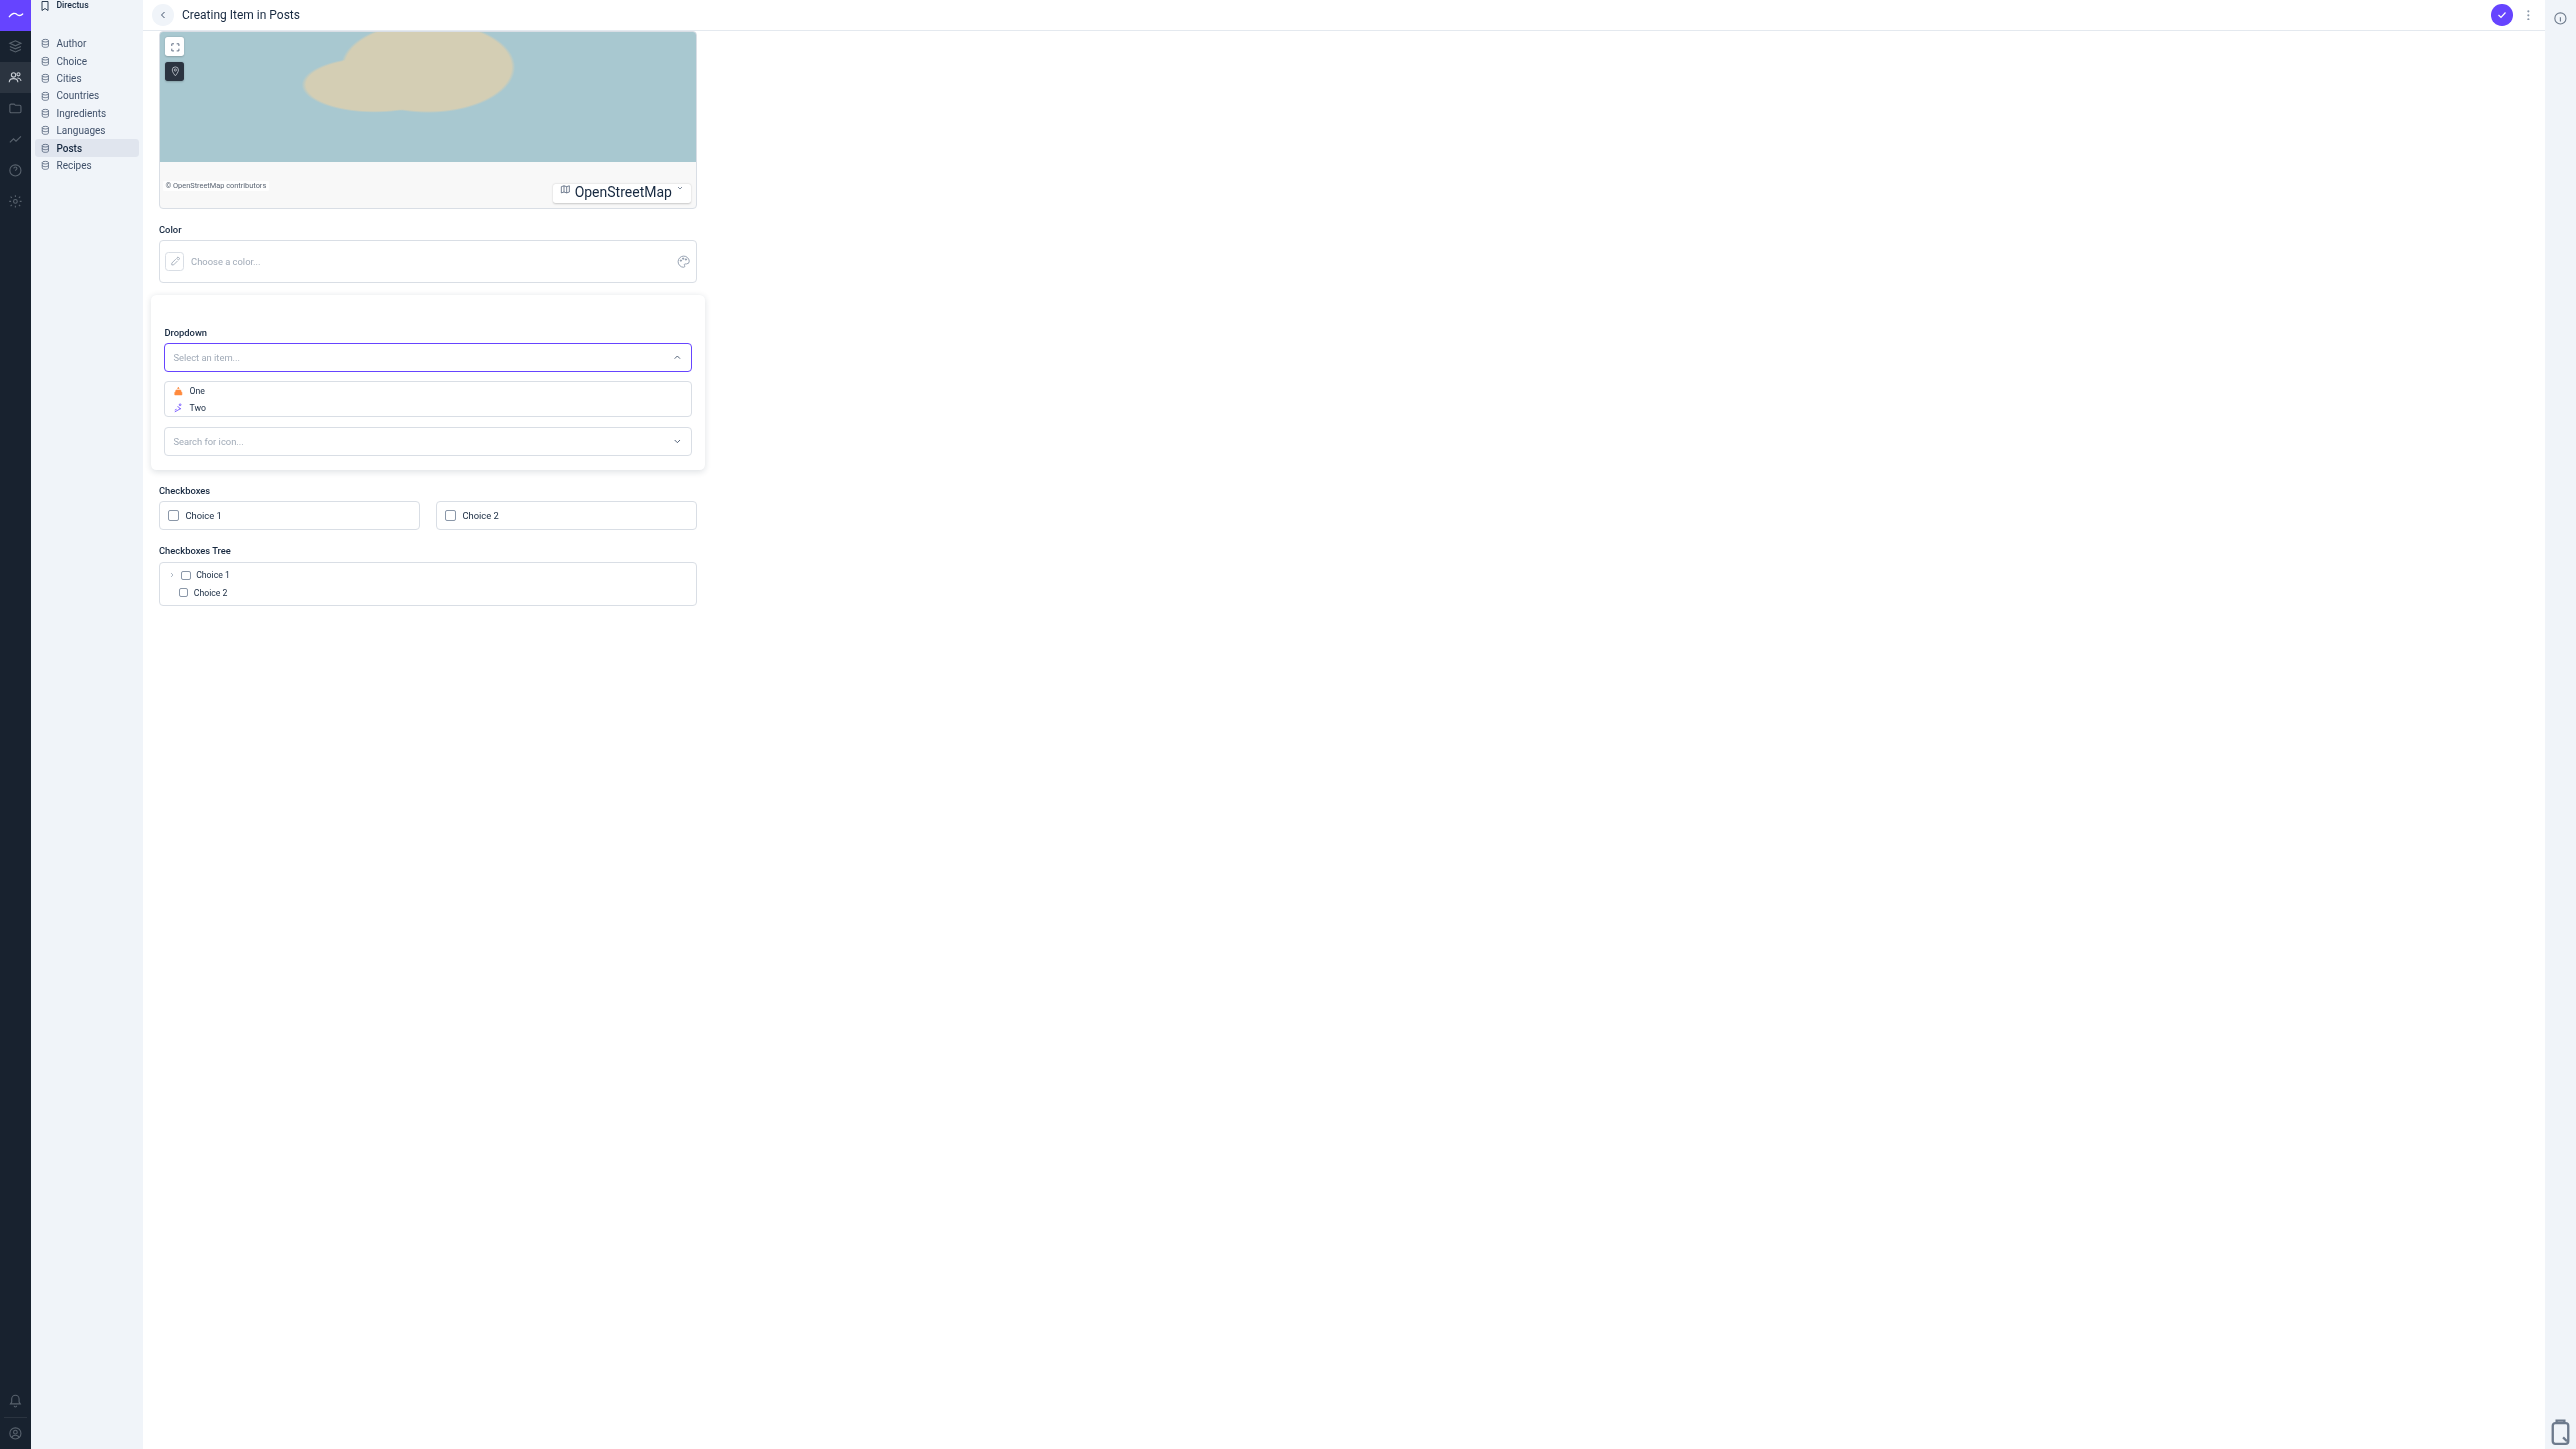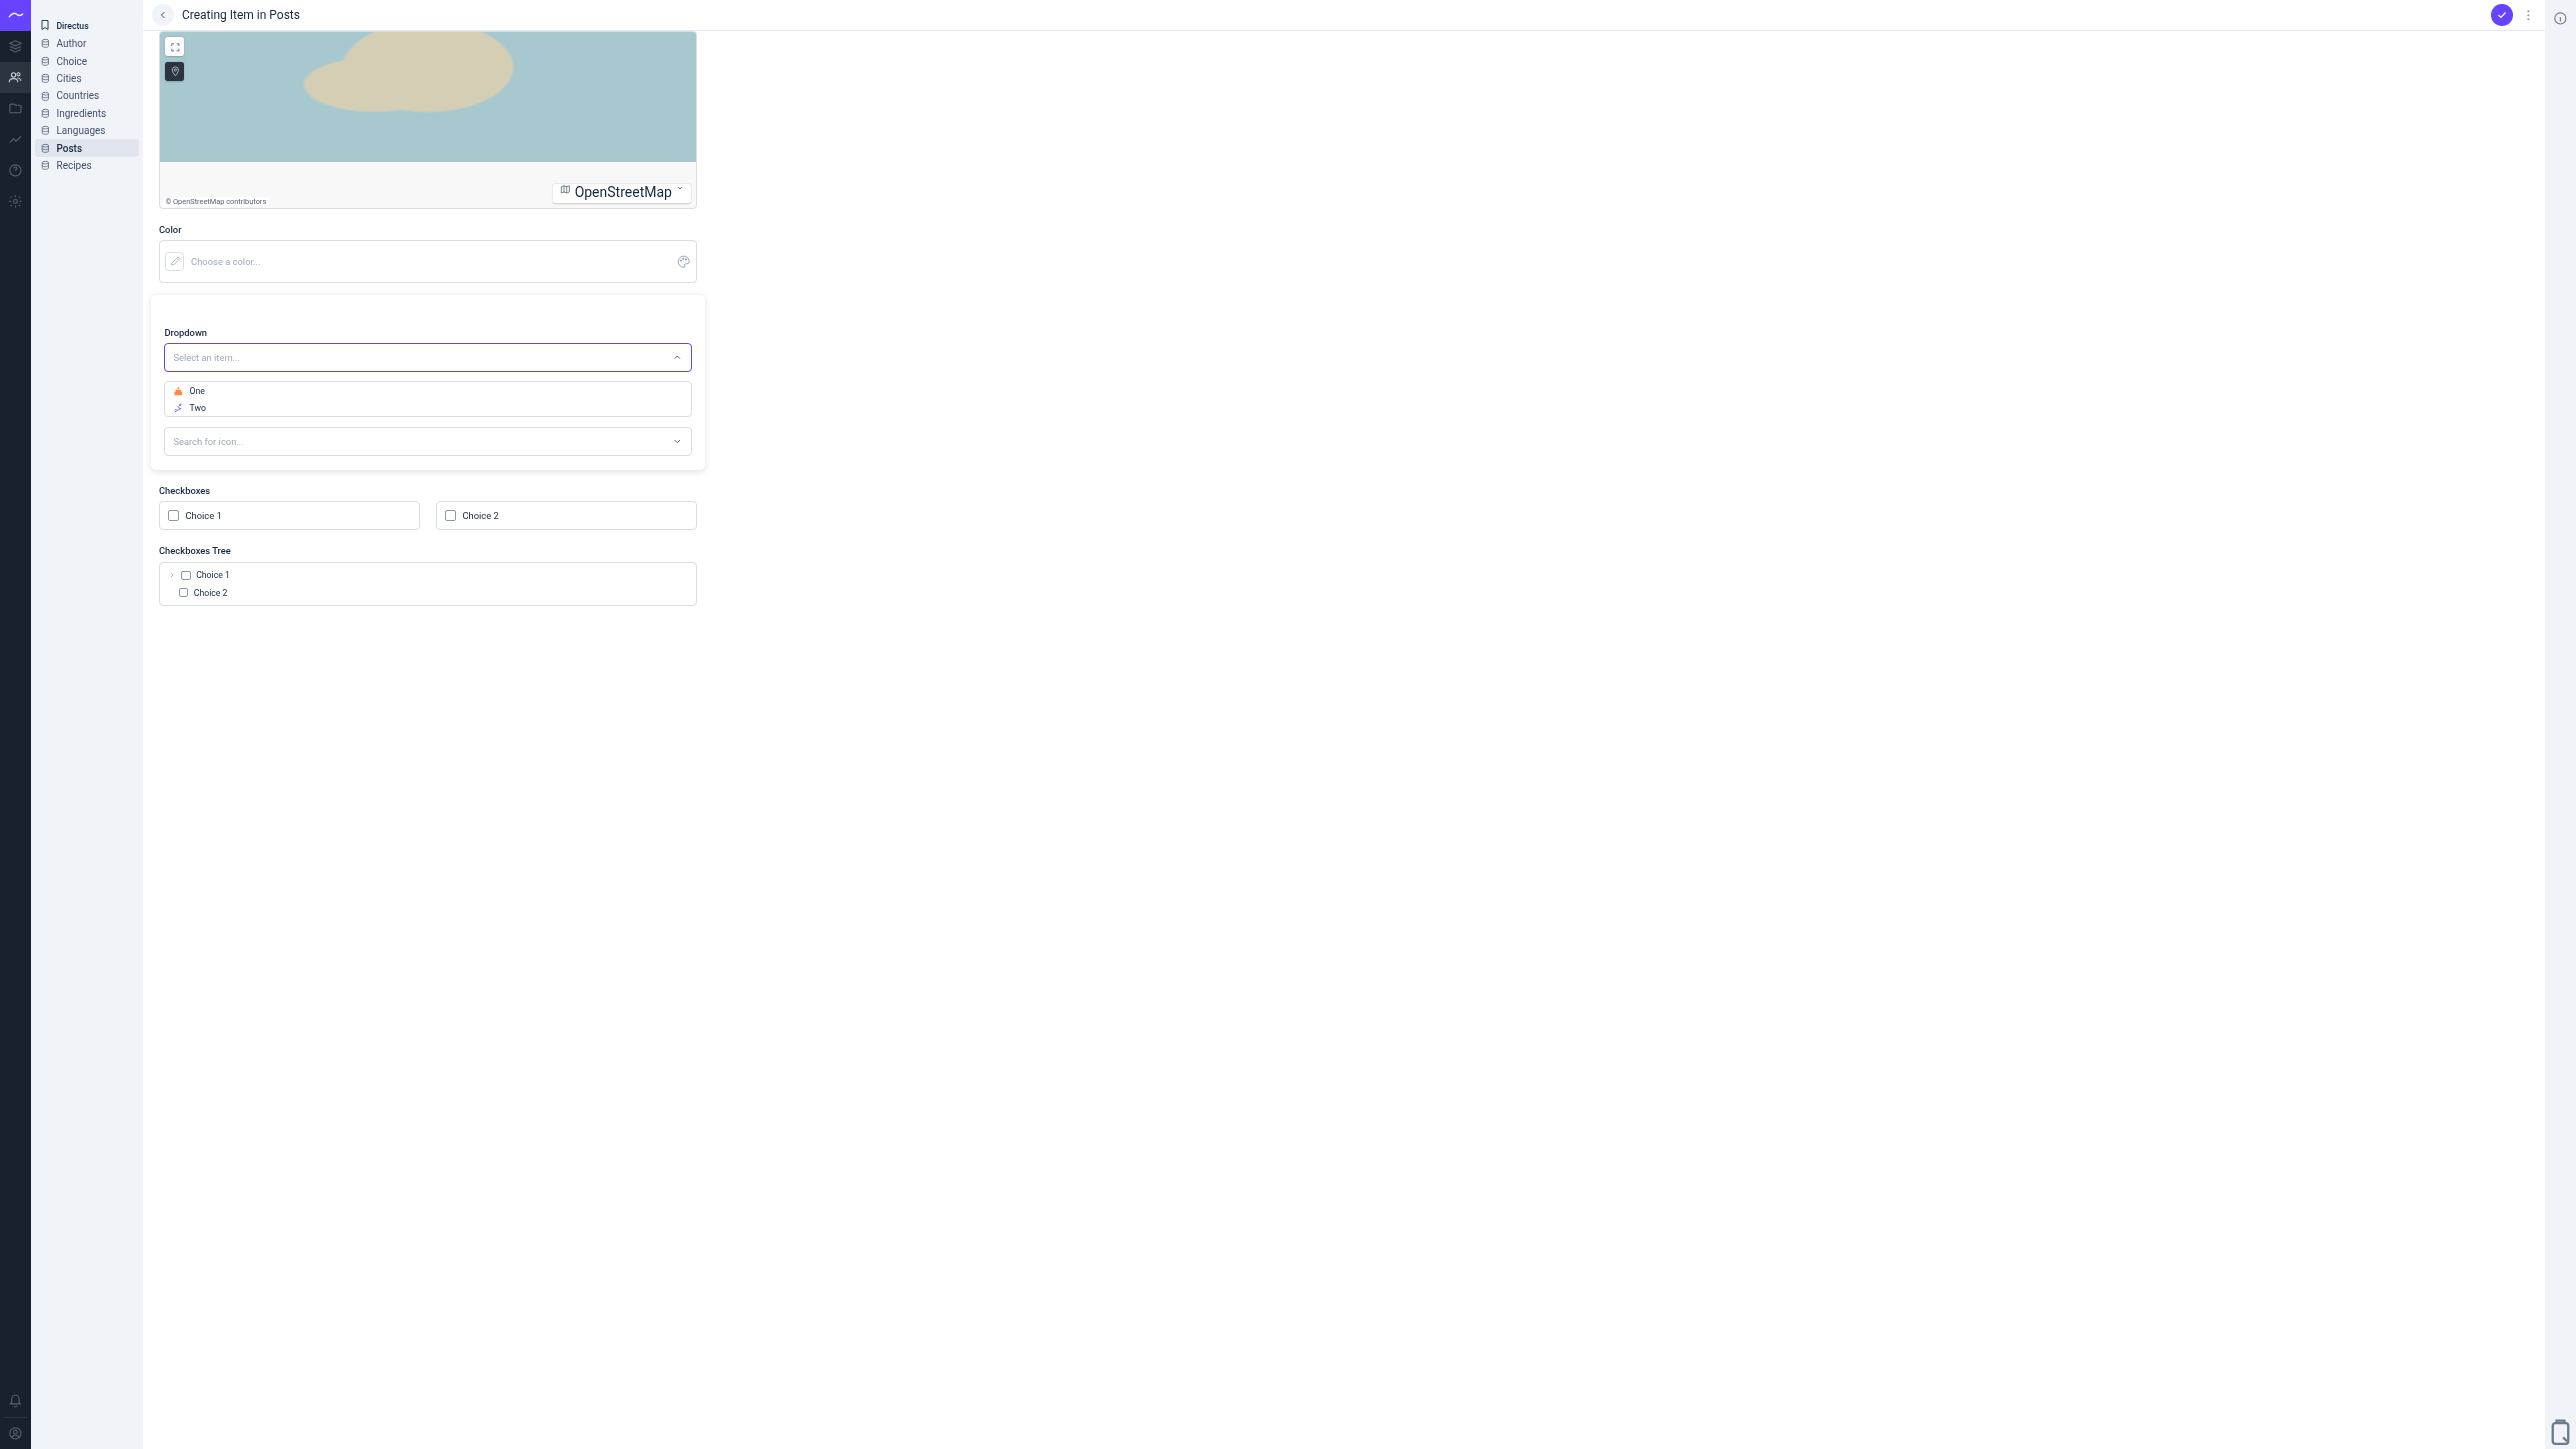--- a/index.html
+++ b/index.html
@@ -13,21 +13,21 @@
 .rail-logo svg{width:16px;height:10.7px}
 .rail-module{width:31px;height:31px;display:flex;align-items:center;justify-content:center;cursor:pointer}
 .rail-module svg{width:14.8px;height:14.8px;stroke:#59636e;fill:none;stroke-width:1.8}
 .rail-module.active{background:#2b3440}
 .rail-module.active svg{stroke:#c8cdd4}
 .rail-spacer{flex:1}
 .rail-bottom{display:flex;flex-direction:column;align-items:center;border-top:0.7px solid #2b3440;width:23px;margin:0 auto}
 
 
 .nav{width:112px;background:#f0f4f9;border-right:none;display:flex;flex-direction:column}
-.nav-header{height:31px;display:flex;align-items:flex-end;padding:0 8px;gap:5.4px}
+.nav-header{height:31px;display:flex;align-items:flex-start;padding:0 8px;gap:5.4px}
 .nav-header svg{width:12px;height:12px}
 .nav-title{font-size:8.7px;color:#172940;font-weight:500}
 .nav-items{display:flex;flex-direction:column;padding:4px}
 .nav-item{height:17.4px;display:flex;align-items:center;gap:5.4px;padding:0 5.4px;border-radius:3.4px;cursor:pointer;font-size:10px;color:#40516a}
 .nav-item svg{width:10.7px;height:10.7px;stroke:#40516a;fill:none;stroke-width:1.6}
 .nav-item.active{background:#e0e5ee;color:#172940;font-weight:500}
 
 
 .main-wrap{flex:1;display:flex;flex-direction:column;overflow:hidden}
 .header{height:31px;display:flex;align-items:center;padding:0 9.4px;border-bottom:0.7px solid #e4e9ef;gap:8px}
@@ -51,21 +51,21 @@
 .content{flex:1;overflow-y:auto;padding:0 16px 16px 16px}
 .map-block{height:178px;border:0.7px solid #d9dee5;border-radius:4px;overflow:hidden;position:relative;background:linear-gradient(180deg,#a8c8d0 0%,#b0cdd4 45%,#e6e0c9 48%,#b0cdd4 52%,#a8c8d0 80%,#f2f2f2 80%);background:radial-gradient(ellipse at 40% 30%,#d4ceb4 15%,transparent 16%),radial-gradient(ellipse at 50% 20%,#d4ceb4 22%,transparent 23%),linear-gradient(180deg,#a8c8d0 0%,#a8c8d0 74%,#f8f8f8 74%)}
 .map-toolbar{position:absolute;left:5.4px;top:5.4px;display:flex;flex-direction:column;gap:5.4px}
 .map-ctrl{width:19px;height:19px;background:#fff;border-radius:2.7px;box-shadow:0 0.7px 2px rgba(0,0,0,.2);display:flex;align-items:center;justify-content:center;cursor:pointer}
 .map-ctrl.dark{background:#2b3440}
 .map-ctrl svg{width:10.7px;height:10.7px;stroke:#40516a;fill:none;stroke-width:1.8}
 .map-ctrl.dark svg{stroke:#c8cdd4}
 .map-layer{position:absolute;right:5.4px;bottom:5.4px;height:19px;background:#fff;border-radius:2.7px;box-shadow:0 0.7px 2px rgba(0,0,0,.2);display:flex;align-items:flex-start;gap:4px;padding:0 6.7px;cursor:pointer;font-size:14px}
 .map-layer svg:first-child{width:10.7px;height:10.7px;stroke:#40516a;fill:none;stroke-width:1.6}
 .map-layer svg:last-child{width:8px;height:8px;stroke:#40516a;fill:none;stroke-width:2}
-.map-attrib{position:absolute;left:2.7px;bottom:1px;font-size:7.4px;background:rgba(255,255,255,.85);padding:0.7px 2.7px;color:#5a6472;border-radius:1.3px}
+.map-attrib{position:absolute;left:2.7px;bottom:17px;font-size:7.4px;background:rgba(255,255,255,.85);padding:0.7px 2.7px;color:#5a6472;border-radius:1.3px}
 
 .field-label{font-size:9.4px;font-weight:500;color:#172940;margin-top:14.8px;margin-bottom:5.4px}
 .color-field{height:43px;border:0.7px solid #d9dee5;border-radius:4px;display:flex;align-items:center;padding:0 5.4px;gap:6.7px}
 .swatch{width:19px;height:19px;border:0.7px solid #d9dee5;border-radius:3.4px;display:flex;align-items:center;justify-content:center}
 .swatch svg{width:10.7px;height:10.7px;stroke:#8a97a8;fill:none;stroke-width:1.6}
 .color-ph{flex:1;color:#a0aab7;font-size:9.4px}
 .palette-icon{width:13.4px;height:13.4px}
 .palette-icon svg{width:13.4px;height:13.4px;stroke:#8a97a8;fill:none;stroke-width:1.6}
 
 

